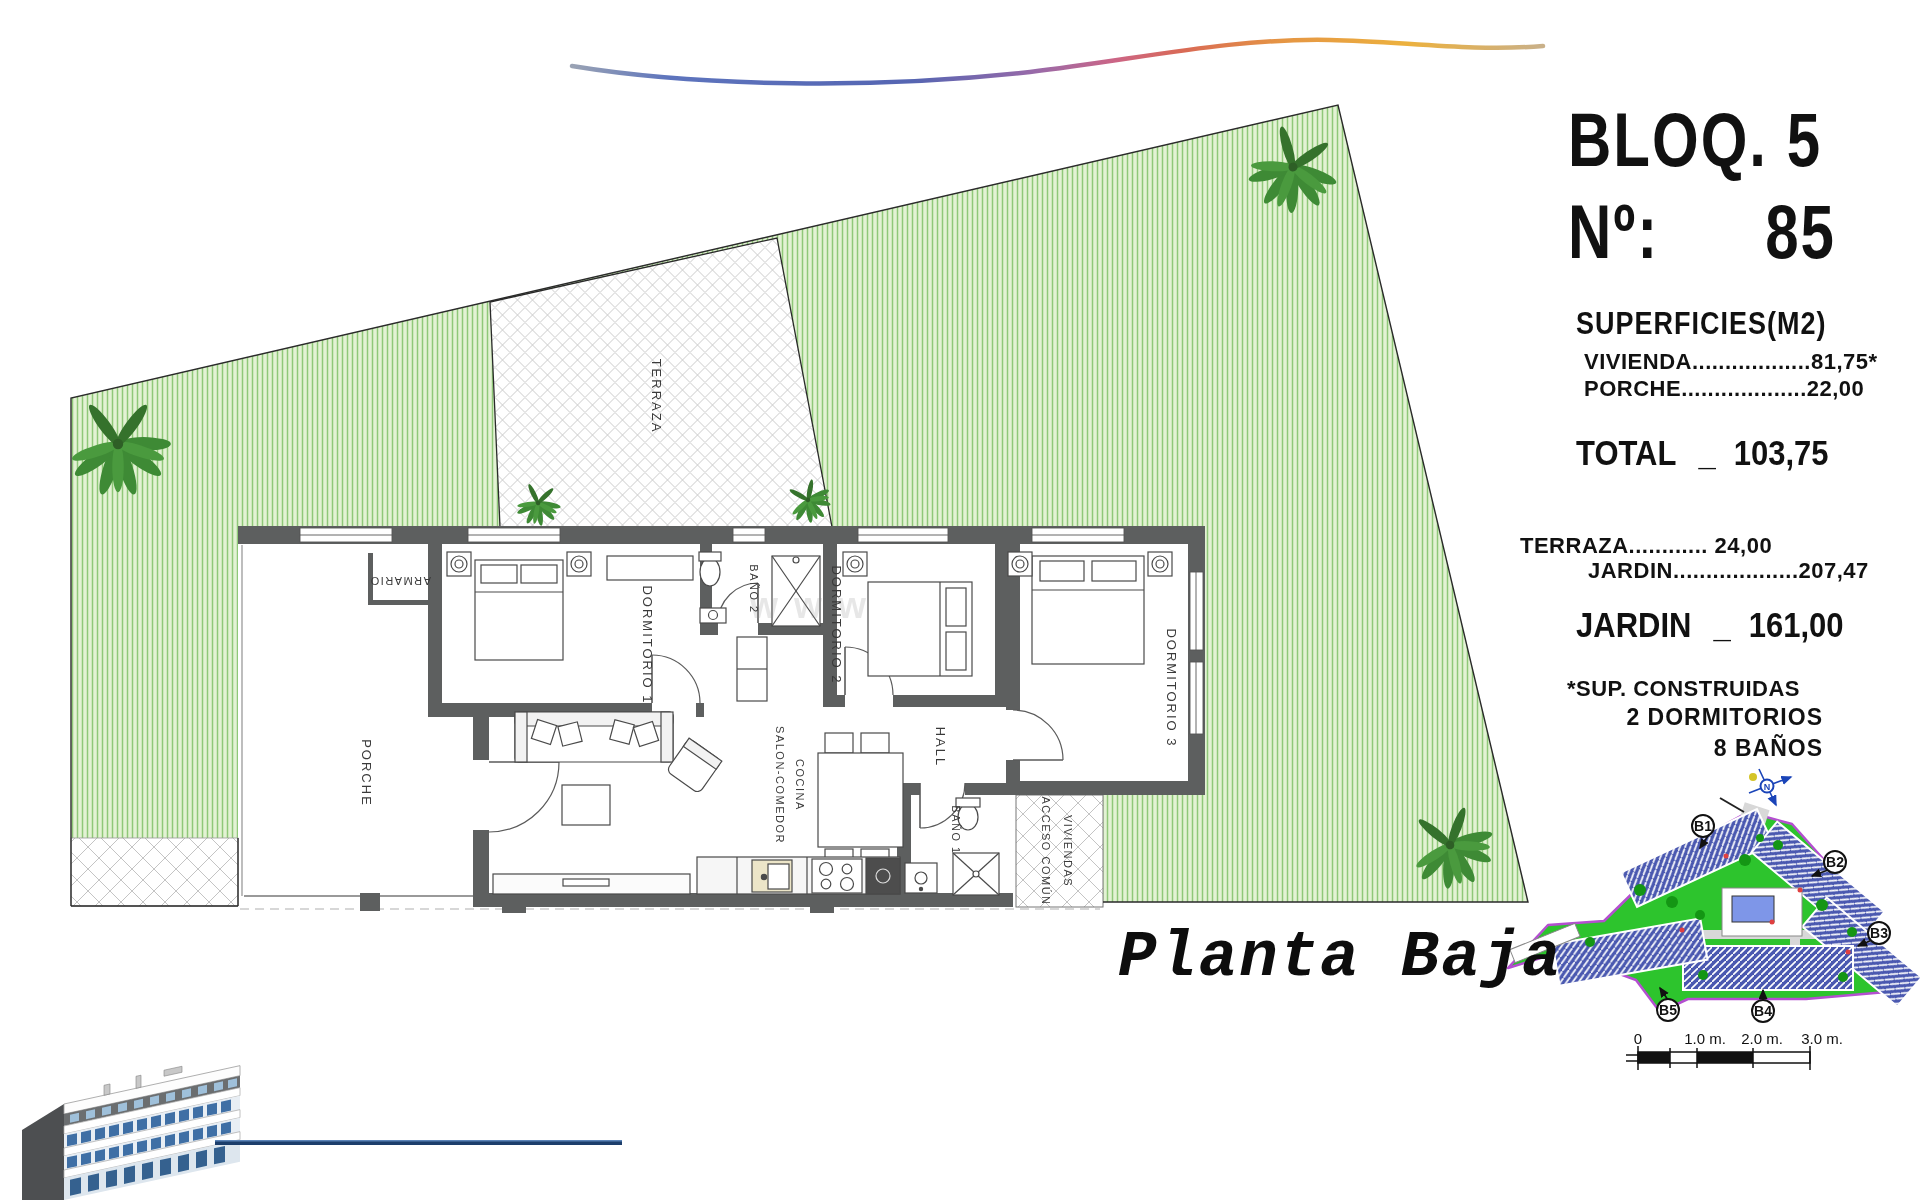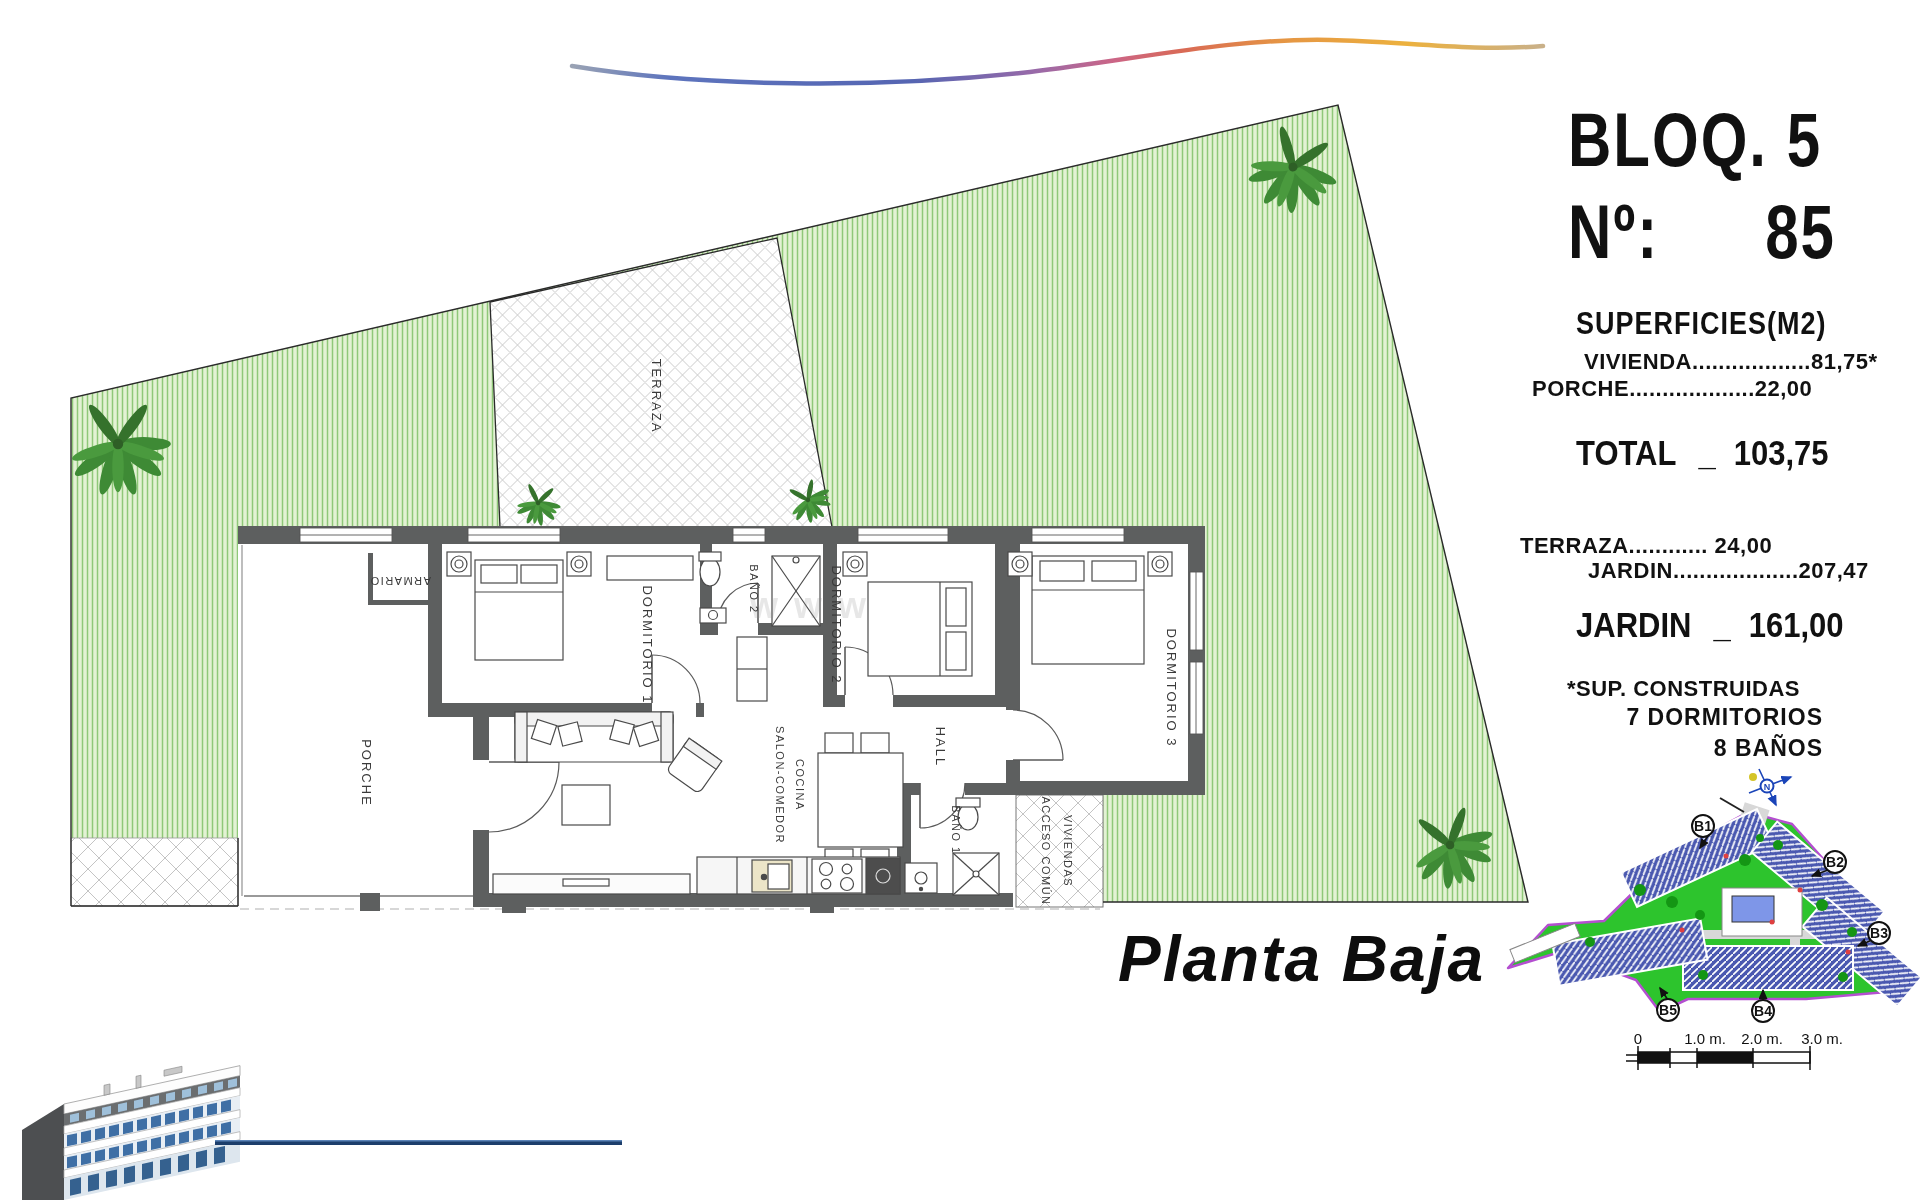--- a/index.html
+++ b/index.html
@@ -9,21 +9,21 @@
   .abs{position:absolute;}
   
   .big-title{font-size:60px;font-weight:bold;letter-spacing:2px;transform:scaleY(1.28);transform-origin:top left;white-space:nowrap;}
   .no-row{display:flex;justify-content:space-between;width:268px;}
   .sec-title{font-size:27px;font-weight:bold;letter-spacing:1px;transform:scaleY(1.15);transform-origin:top left;white-space:nowrap;}
   .area-row{font-size:22px;font-weight:bold;letter-spacing:0.5px;white-space:nowrap;}
   .total-row{display:flex;align-items:flex-end;font-size:31px;font-weight:bold;transform:scaleY(1.12);transform-origin:top left;white-space:nowrap;}
   .total-row .sep{margin:0 18px 0 22px;}
   .foot-note{font-size:22px;font-weight:bold;letter-spacing:0.5px;white-space:nowrap;}
   .features{font-size:23px;font-weight:bold;text-align:right;line-height:31px;letter-spacing:1px;white-space:nowrap;}
-  .plan-title{font-family:Liberation Sans, sans-serif;font-style:italic;font-weight:bold;font-size:64px;
+  .plan-title{font-family:Liberation Mono, monospace;font-style:italic;font-weight:bold;font-size:64px;
               letter-spacing:2px;color:#0d0d0d;white-space:nowrap;}
   
   text{font-family:"Liberation Sans",sans-serif;}
   .rlabel{font-size:13px;fill:#3a3a3a;letter-spacing:2px;}
   .rlabel-sm{font-size:11px;fill:#3a3a3a;letter-spacing:1.5px;}
   .maplabel{font-size:14px;font-weight:bold;fill:#111;}
   .scalelabel{font-size:15px;fill:#111;}
   .wmark{font-size:36px;letter-spacing:16px;fill:#8a8a8a;opacity:0.20;font-weight:bold;}
 </style>
 </head>
@@ -466,21 +466,21 @@
 <div class="abs big-title" style="left:1568px;top:96px;">BLOQ. 5</div>
 <div class="abs big-title no-row" style="left:1568px;top:188px;">
   <span>Nº:</span>
   <span>85</span>
 </div>
 
 <div class="abs sec-title" style="left:1576px;top:306px;">SUPERFICIES(M2)</div>
 <div class="abs area-row" style="left:1584px;top:349px;">
   <span>VIVIENDA</span><span>..................</span><span>81,75*</span>
 </div>
-<div class="abs area-row" style="left:1532px;top:376px;">
+<div class="abs area-row" style="left:1584px;top:376px;">
   <span>PORCHE</span><span>...................</span><span>22,00</span>
 </div>
 <div class="abs total-row" style="left:1576px;top:434px;">
   <span>TOTAL</span>
   <span class="sep">_</span>
   <span>103,75</span>
 </div>
 
 <div class="abs area-row" style="left:1520px;top:533px;">
   <span>TERRAZA</span><span>............</span>&nbsp;<span>24,00</span>
@@ -489,19 +489,19 @@
   <span>JARDIN</span><span>...................</span><span>207,47</span>
 </div>
 <div class="abs total-row" style="left:1576px;top:606px;">
   <span>JARDIN</span>
   <span class="sep">_</span>
   <span>161,00</span>
 </div>
 
 <div class="abs foot-note" style="left:1567px;top:676px;">*SUP. CONSTRUIDAS</div>
 <div class="abs features" style="right:97px;top:702px;">
-  <div>7 DORMITORIOS</div>
+  <div>2 DORMITORIOS</div>
   <div>8 BAÑOS</div>
 </div>
 
 <div class="abs plan-title" style="left:1118px;top:922px;">Planta Baja</div>
 
 </div>
 
 </body></html>

